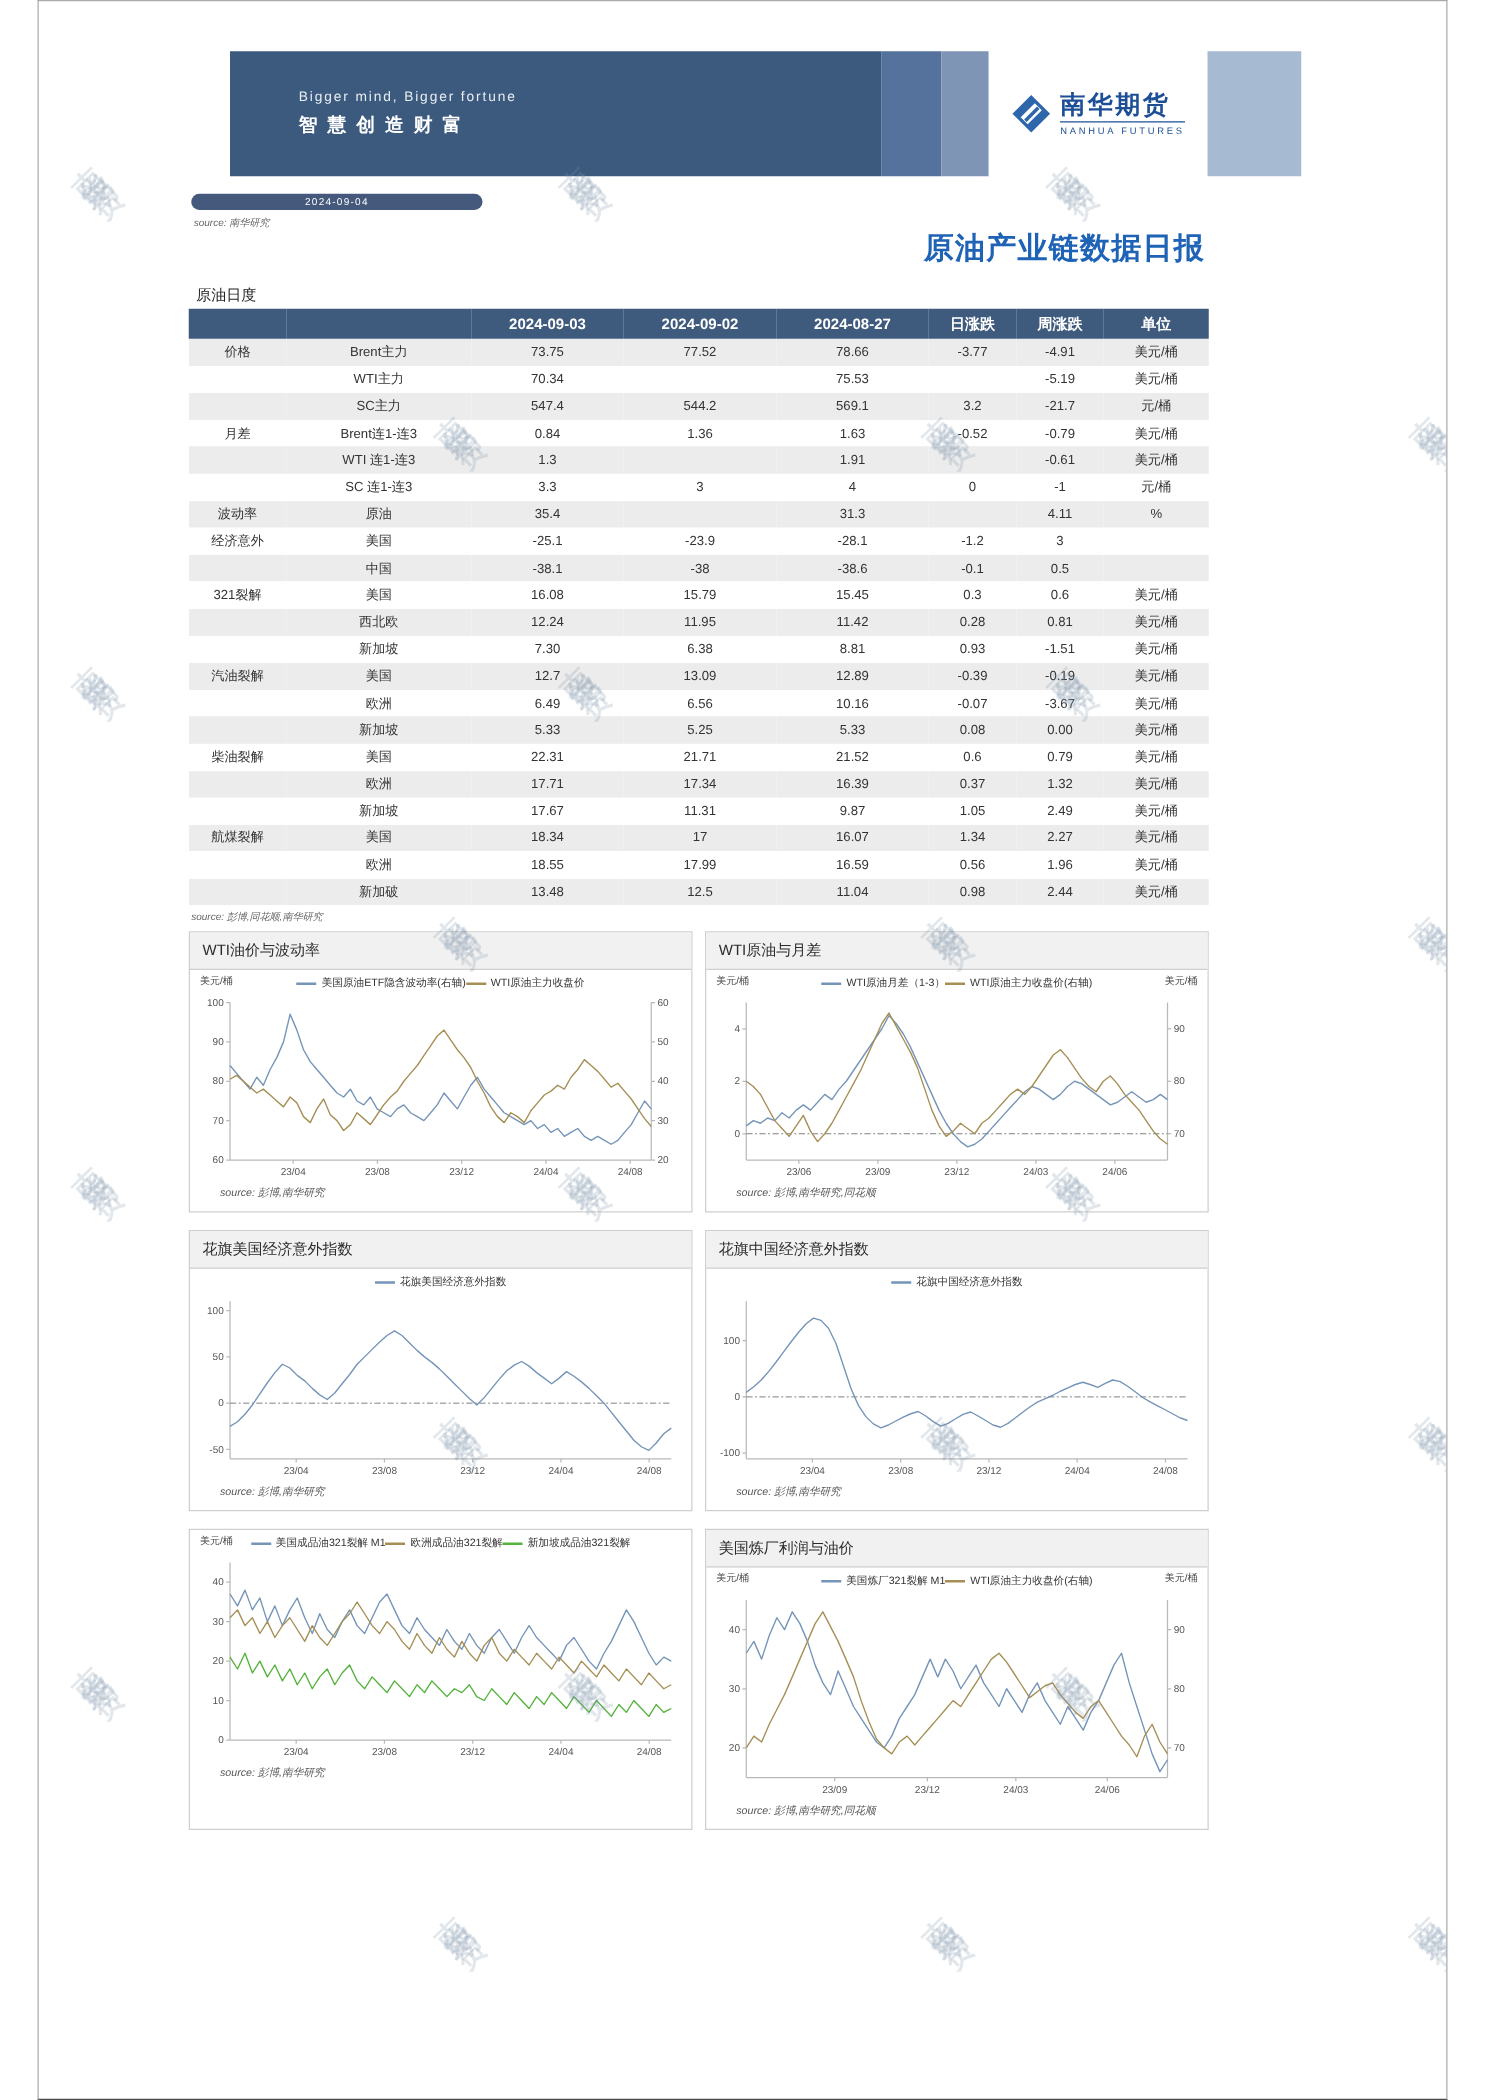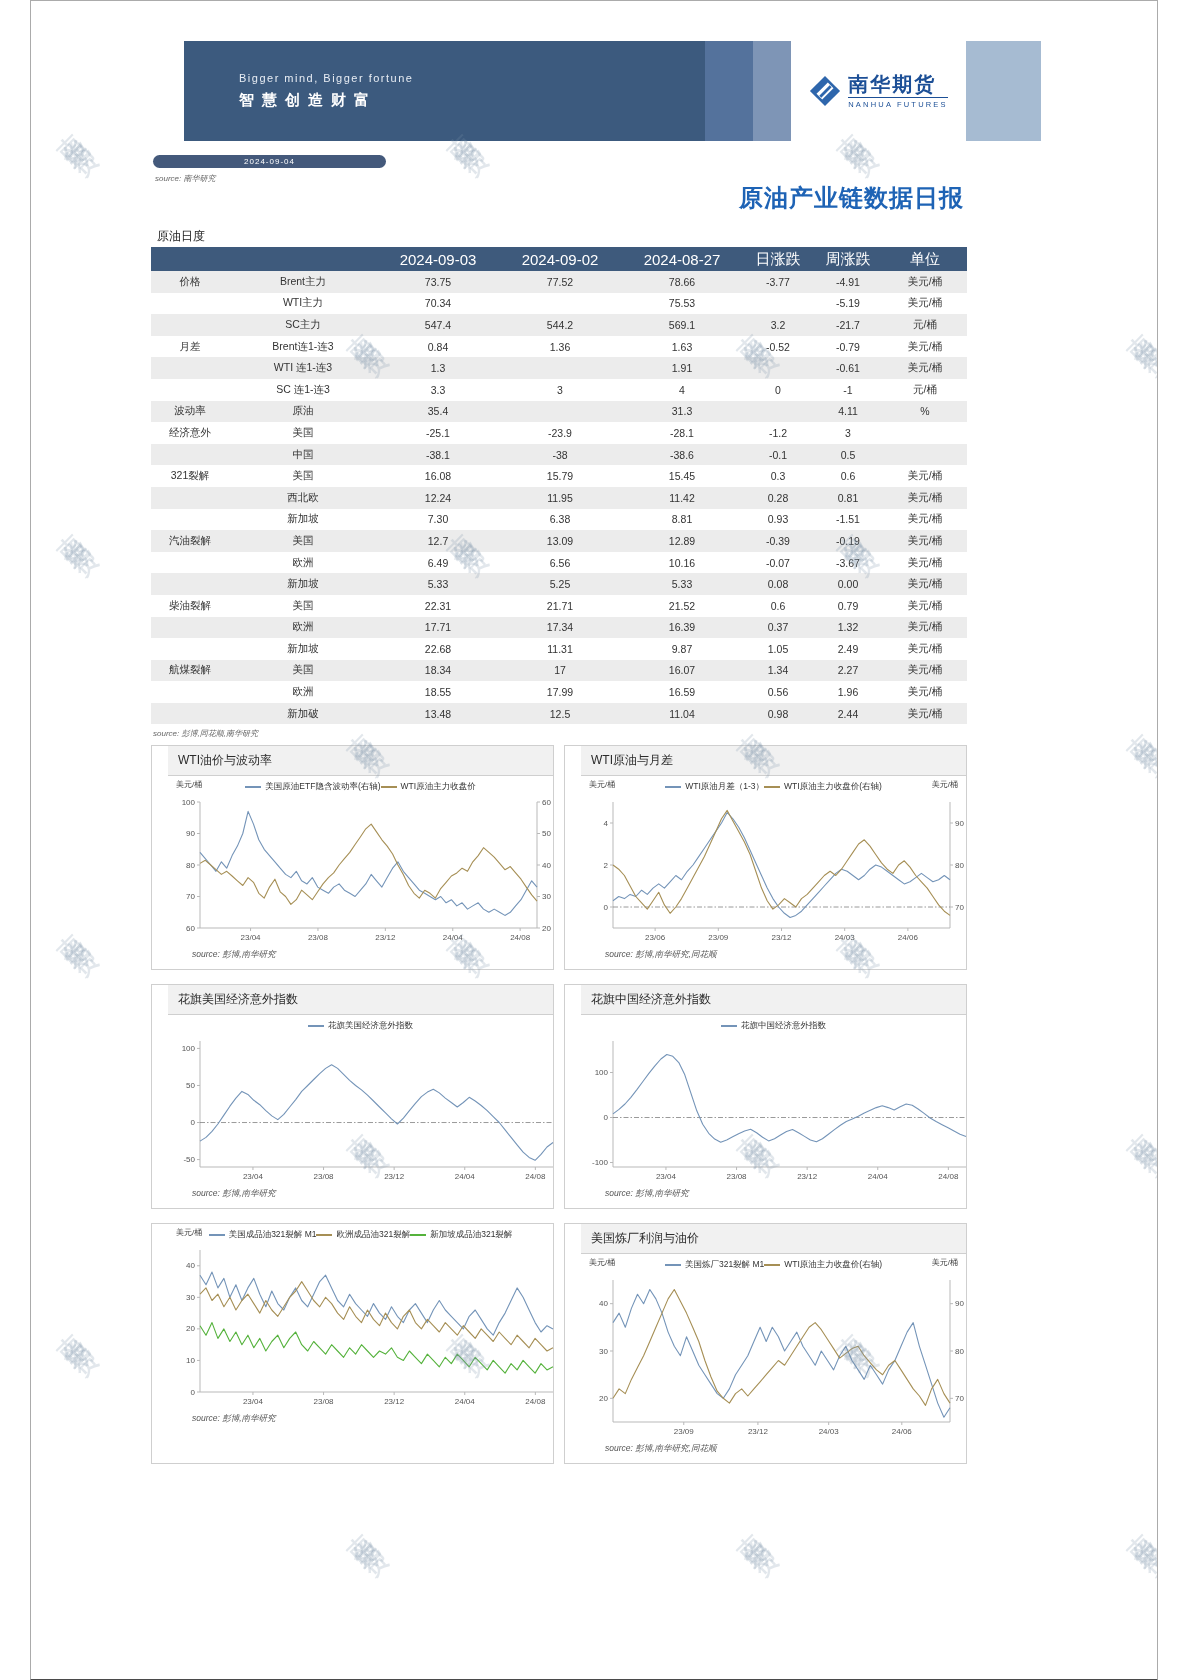--- a/index.html
+++ b/index.html
@@ -20,27 +20,27 @@
   
   .date-badge{position:absolute;left:122px;top:154px;width:233px;height:13px;background:#44597b;
               border-radius:6.5px;color:#fff;font-size:8px;text-align:center;line-height:13px;letter-spacing:1px;}
   .src-note{position:absolute;font-size:8px;font-style:italic;color:#666;}
   .src1{left:124px;top:172px;}
   .src2{left:122px;top:727px;}
   .report-title{position:absolute;right:193px;top:181px;font-size:24px;font-weight:bold;color:#1e63b5;letter-spacing:1px;}
   .section-label{position:absolute;left:126px;top:227px;font-size:12px;color:#222;}
   
   table.daily{position:absolute;left:120px;top:246px;width:816px;border-collapse:collapse;table-layout:fixed;font-size:10.5px;color:#333;}
-  table.daily th{background:#3e5a7c;color:#fff;font-weight:normal;height:22px;font-size:15px;}
+  table.daily th{background:#3e5a7c;color:#fff;font-weight:bold;height:22px;font-size:12px;}
   table.daily td{height:21.6px;text-align:center;padding:0 2px;overflow:hidden;white-space:nowrap;}
   table.daily tbody tr:nth-child(odd){background:#ececec;}
   table.daily tbody tr:nth-child(even){background:#ffffff;}
   
   .charts{position:absolute;left:120px;top:744px;width:816px;display:grid;grid-template-columns:403px 403px;gap:14px 10px;}
-  .panel{border:1px solid #cfcfcf;background:#fff;padding-left:16px;}
+  .panel{border:1px solid #cfcfcf;background:#fff;}
   .panel-header{background:#f1f1f1;border-bottom:1px solid #cfcfcf;padding:6px 10px;font-size:12px;color:#2b2b2b;}
   .panel-body{position:relative;padding:3px 6px 0 6px;}
   .legend{display:flex;justify-content:center;align-items:center;font-size:8.5px;color:#333;margin:2px 0 1px 0;min-height:12px;}
   .lg-item{display:inline-flex;align-items:center;}
   .sw{display:inline-block;width:16px;height:2px;margin-right:4px;}
   .unit{position:absolute;font-size:8px;color:#444;top:3px;}
   .unit-l{left:8px;}
   .unit-r{right:8px;}
   svg.chart{display:block;}
   svg.chart text{font-family:"Liberation Sans","DejaVu Sans",sans-serif;}
@@ -273,21 +273,21 @@
           <td>17.71</td>
           <td>17.34</td>
           <td>16.39</td>
           <td>0.37</td>
           <td>1.32</td>
           <td>美元/桶</td>
         </tr>
         <tr>
           <td></td>
           <td>新加坡</td>
-          <td>22.68</td>
+          <td>17.67</td>
           <td>11.31</td>
           <td>9.87</td>
           <td>1.05</td>
           <td>2.49</td>
           <td>美元/桶</td>
         </tr>
         <tr>
           <td>航煤裂解</td>
           <td>美国</td>
           <td>18.34</td>

